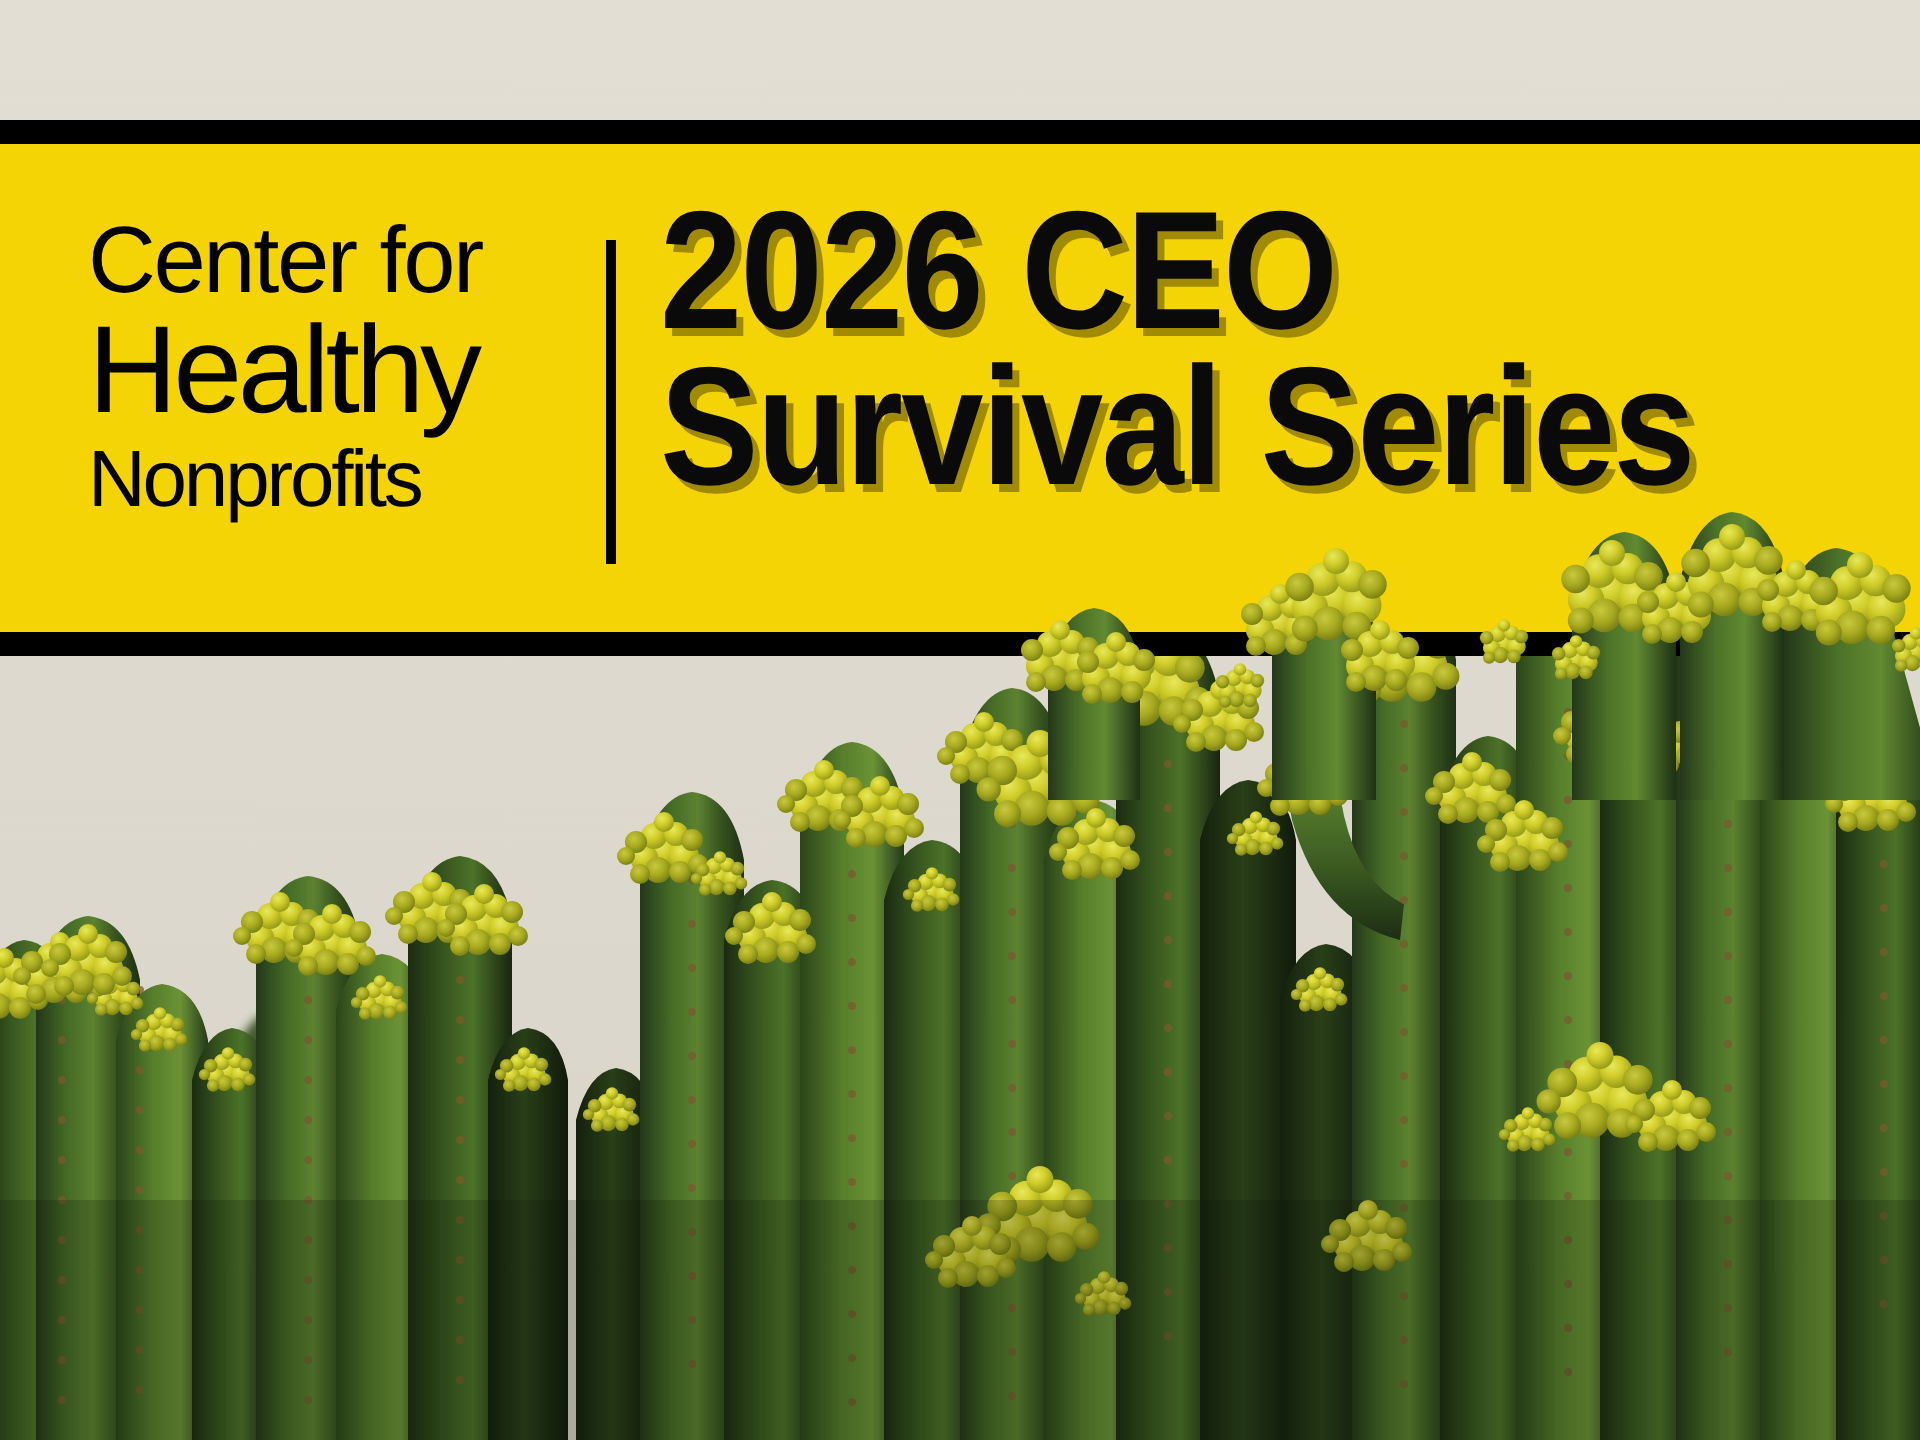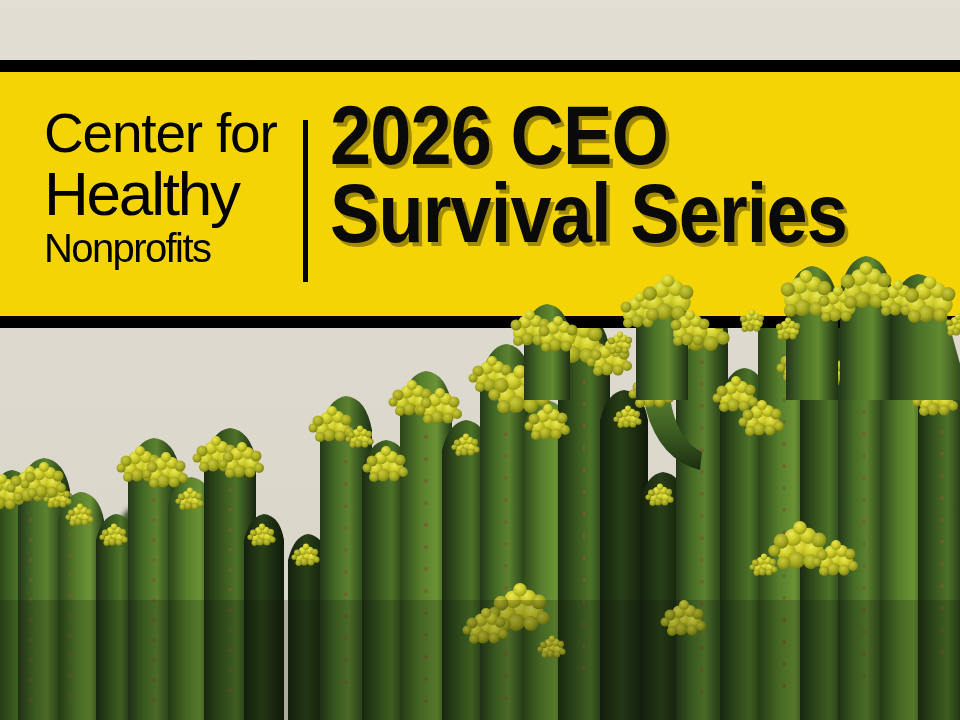--- a/index.html
+++ b/index.html
@@ -26,21 +26,21 @@
     position:relative;width:100%;height:100%;
     display:flex;align-items:center;
   }
 
   
   #logo{
     position:absolute;left:44px;top:34px;width:248px;
     color:#000;line-height:1;
   }
   .logo-line{display:block;white-space:nowrap;font-weight:400;letter-spacing:-0.5px;}
-  .logo-l1{font-size:55px;letter-spacing:-1.2px;}
+  .logo-l1{font-size:47px;letter-spacing:-1.2px;}
   .logo-l2{font-size:62px;letter-spacing:-2.2px;margin-top:2px;}
   .logo-l3{font-size:40px;letter-spacing:-1.6px;margin-top:3px;}
 
   #logo-divider{
     position:absolute;left:303px;top:48px;width:5px;height:162px;background:#000;
   }
 
   
   #headline{
     position:absolute;left:330px;top:22px;

